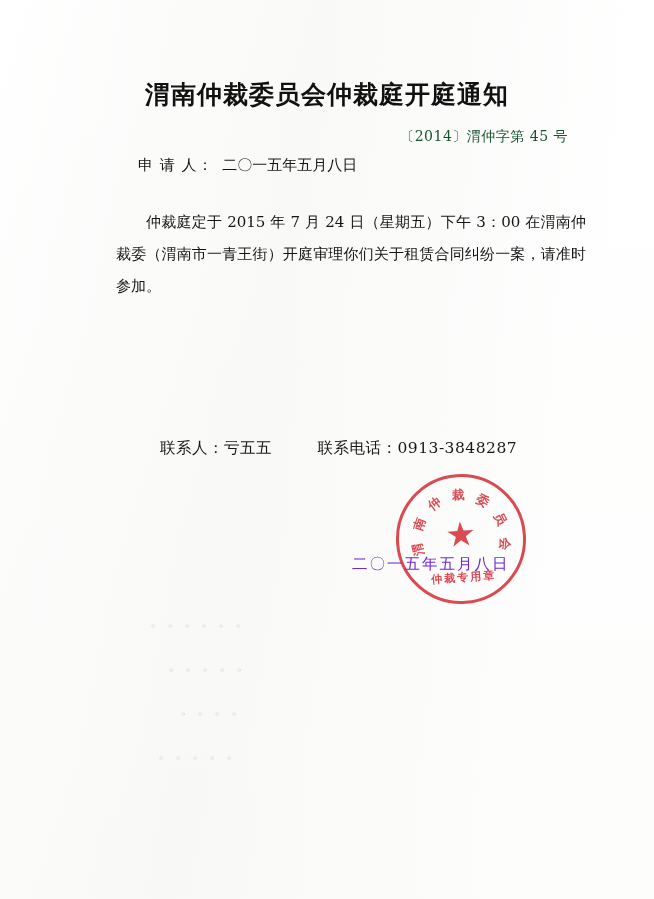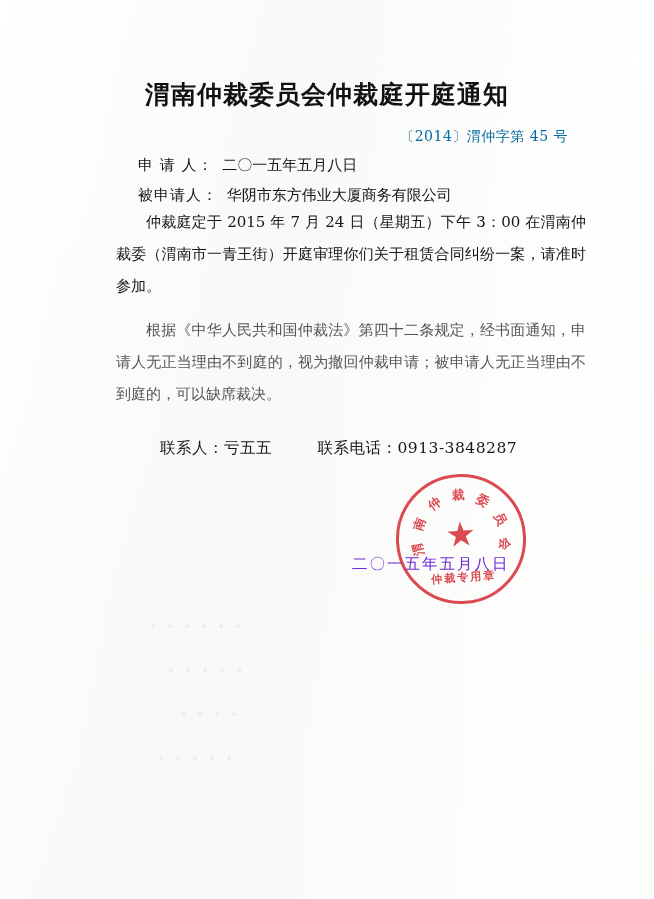--- a/index.html
+++ b/index.html
@@ -45,21 +45,21 @@
     letter-spacing: 1px;
     color: #111;
     font-family: "DejaVu Serif", serif;
   }
 
   .doc-number {
     position: absolute;
     top: 128px;
     right: 86px;
     font-size: 14px;
-    color: #0369a1;
+    color: #14532d;
     letter-spacing: 0.5px;
   }
 
   .party-block {
     position: absolute;
     left: 138px;
     top: 150px;
     width: 440px;
     font-size: 15px;
     line-height: 30px;
@@ -195,29 +195,24 @@
 
   <div class="doc-title">渭南仲裁委员会仲裁庭开庭通知</div>
 
   <div class="doc-number">〔2014〕渭仲字第 45 号</div>
 
   <div class="party-block">
     <div class="party-row">
       <span class="party-label">申 请 人：</span>
       <span class="party-value">二〇一五年五月八日</span>
     </div>
-    <div class="party-row">
-      <span class="party-label">被申请人：</span>
-      <span class="party-value">华阴市东方伟业大厦商务有限公司</span>
-    </div>
   </div>
 
   <div class="body-block">
     <p class="para">仲裁庭定于 2015 年 7 月 24 日（星期五）下午 3：00 在渭南仲裁委（渭南市一青王街）开庭审理你们关于租赁合同纠纷一案，请准时参加。</p>
-    <p class="para faded">根据《中华人民共和国仲裁法》第四十二条规定，经书面通知，申请人无正当理由不到庭的，视为撤回仲裁申请；被申请人无正当理由不到庭的，可以缺席裁决。</p>
   </div>
 
   <div class="contact-row">
     <span>联系人：</span><span>亏五五</span>
     <span class="contact-phone">联系电话：</span><span>0913-3848287</span>
   </div>
 
   <div class="date-line">二〇一五年五月八日</div>
 
   <div class="seal">

